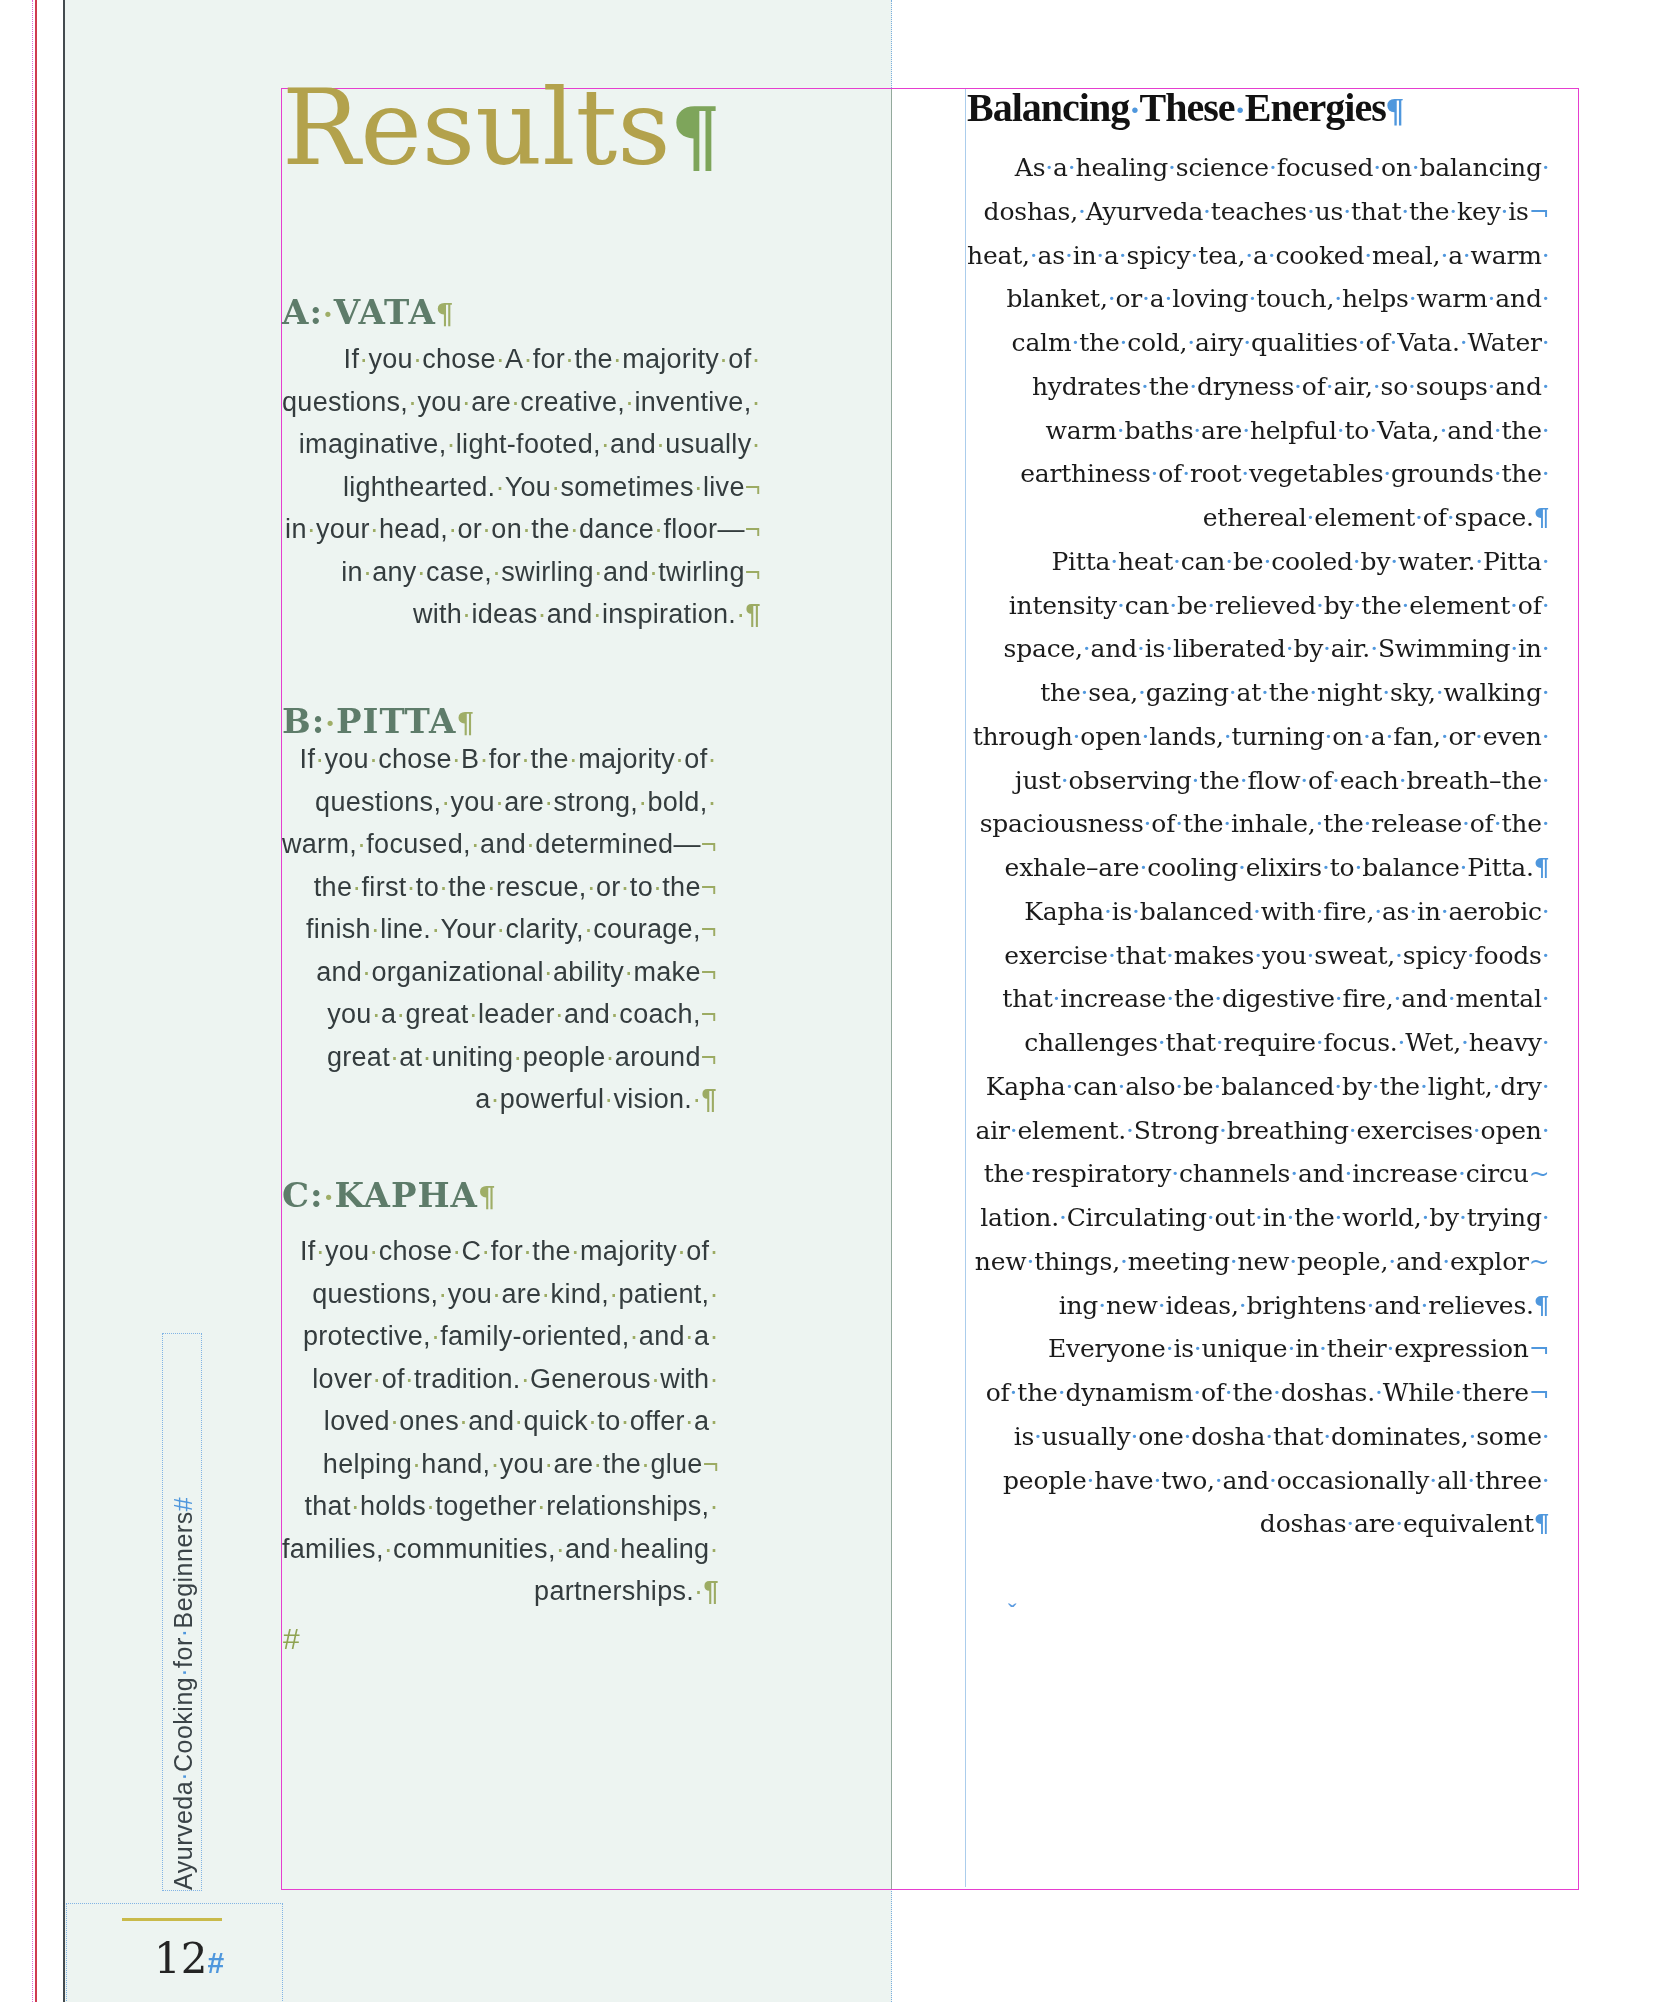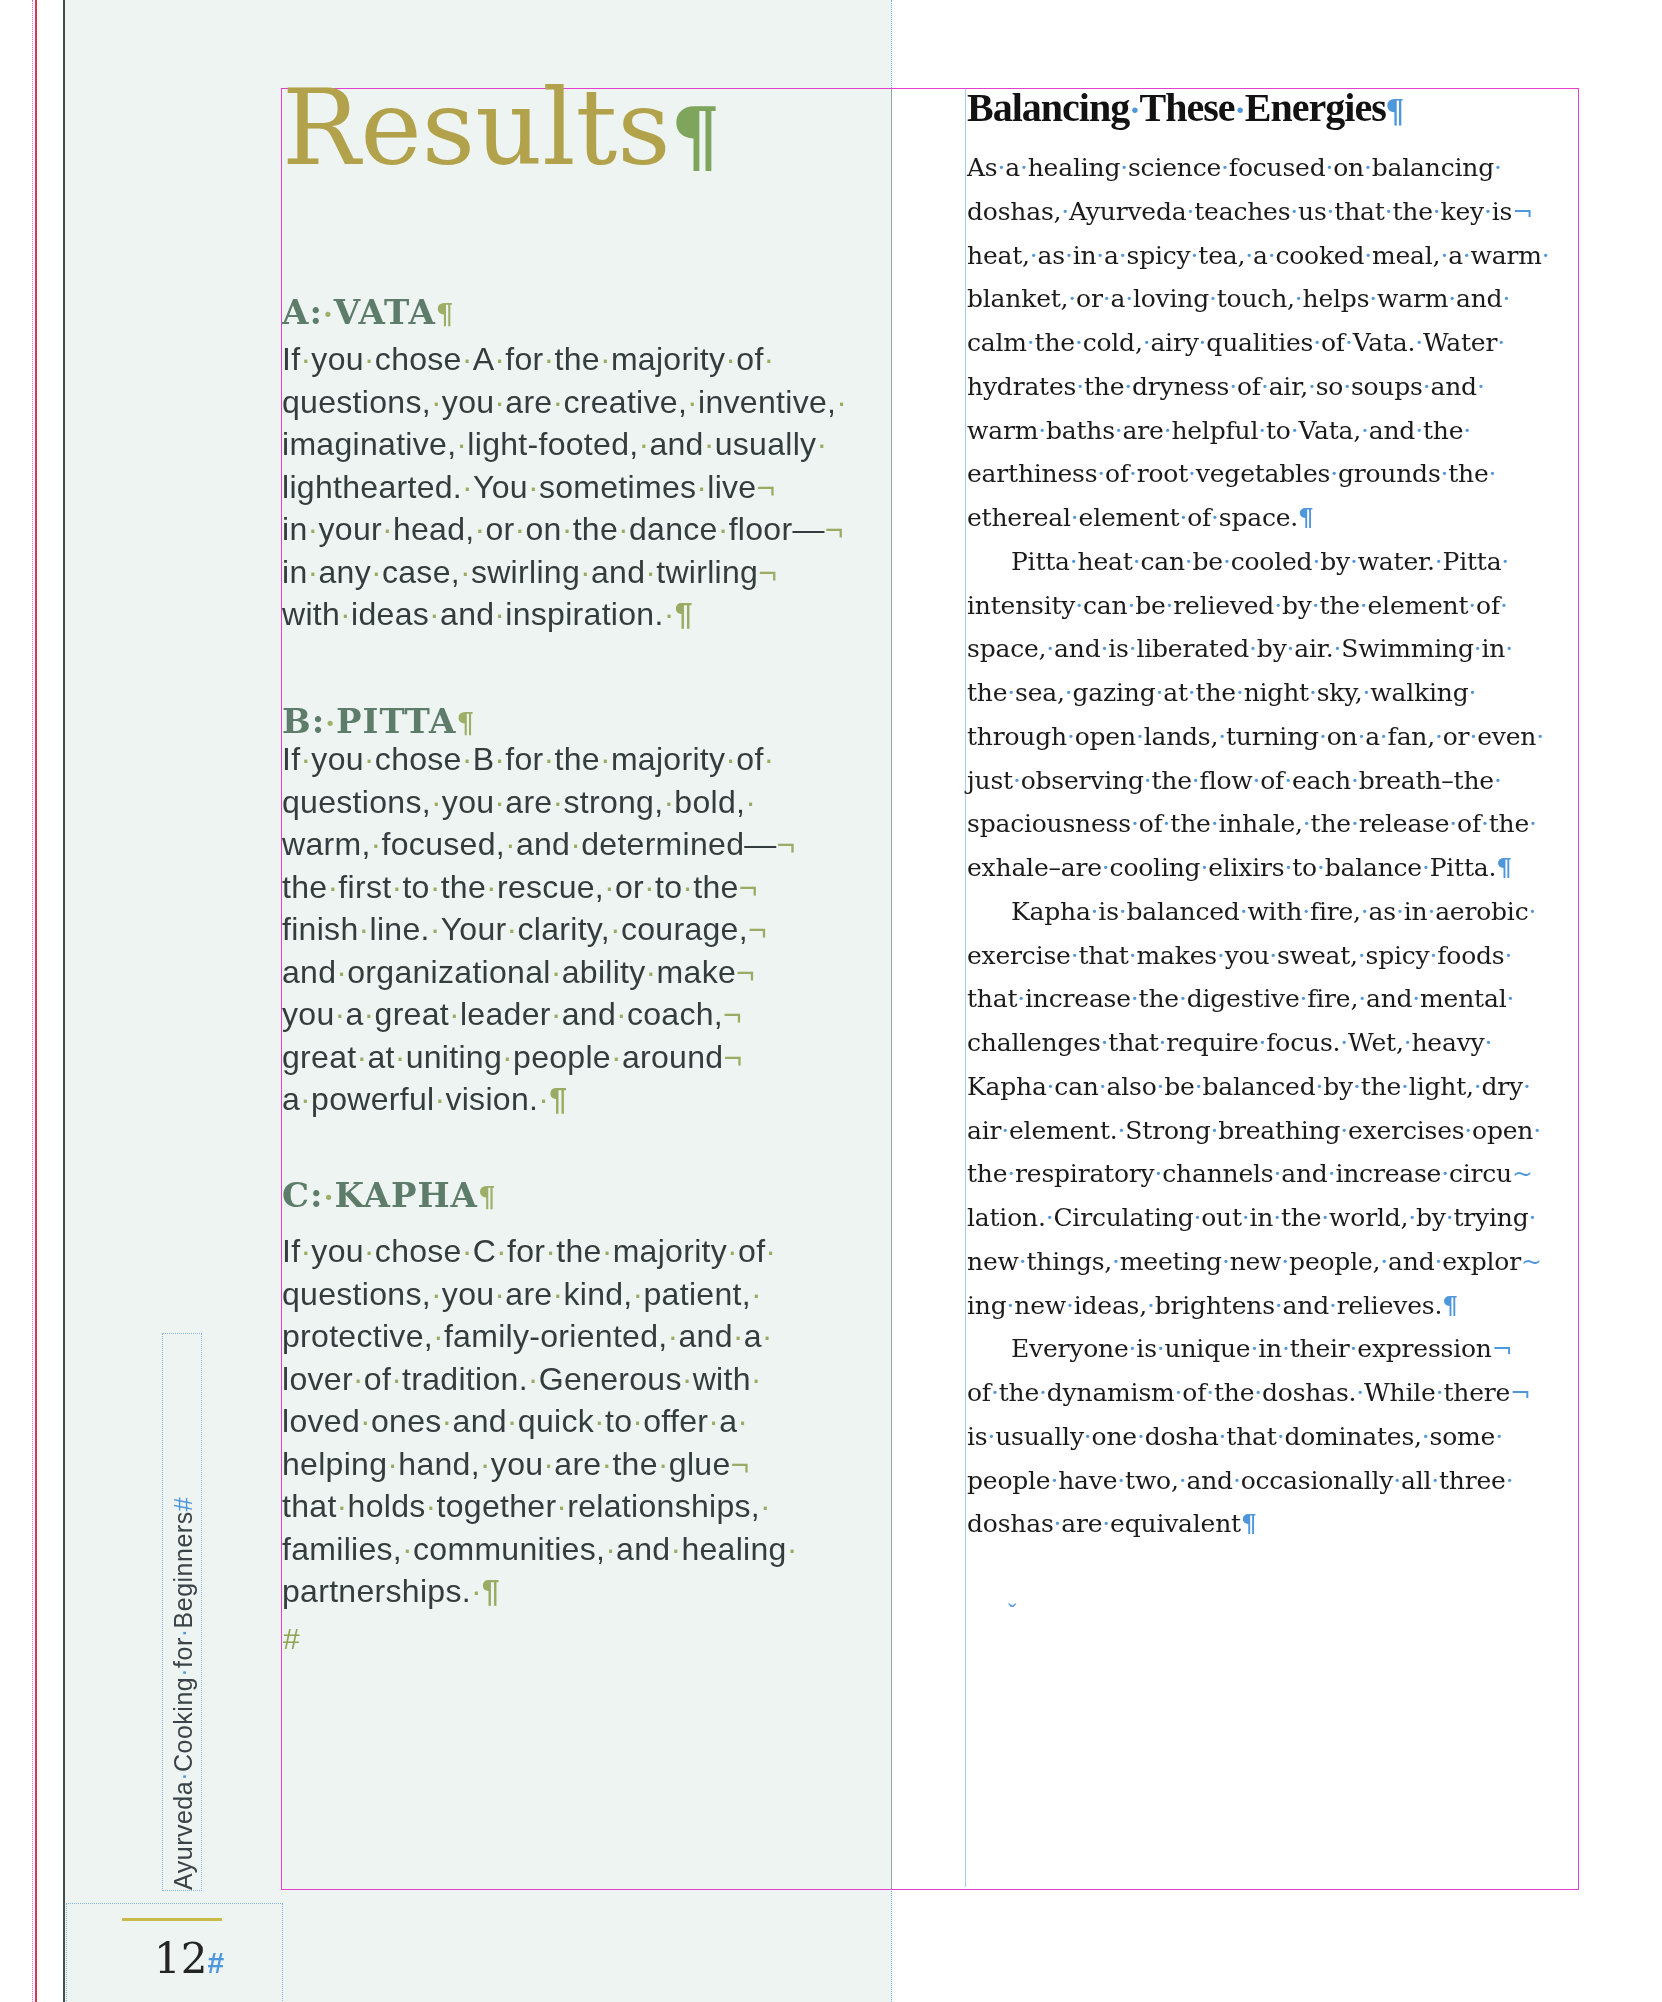--- a/index.html
+++ b/index.html
@@ -1,17 +1,17 @@
 <!DOCTYPE html>
 <html><head>
 <meta charset="utf-8">
 <style>
   html,body{margin:0;padding:0;background:#ffffff;}
   .canvas{position:relative;width:1662px;height:2002px;overflow:hidden;background:#ffffff;
-          font-family:"Liberation Sans",sans-serif;}
+          font-family:"Liberation Sans",sans-serif;text-align:right;}
   
   .mint{position:absolute;left:65px;top:0;width:827px;height:2002px;background:#edf4f1;}
   .vline{position:absolute;top:0;height:2002px;width:0;}
   .bleed-dotted{left:32px;border-left:1px dotted #e468d8;}
   .bleed-solid{left:35px;border-left:2px solid #cf3b52;}
   .page-edge{left:63px;border-left:2px solid #434b4f;}
   .col-guide{left:891px;border-left:1px dotted #79aede;}
   .leftframe-edge{position:absolute;left:891px;top:88px;height:1801px;width:0;border-left:1px solid #93a99c;}
   .margin-rect{position:absolute;left:281px;top:88px;width:1296px;height:1800px;border:1px solid #e53ecf;}
   .right-frame{position:absolute;left:965px;top:89px;width:612px;height:1798px;border-left:1px solid #abcdec;border-right:1px solid #abcdec;}
@@ -23,21 +23,21 @@
   .line{white-space:nowrap;}
   .hc.pil{font-weight:bold;}
   
   .title{position:absolute;left:282px;top:76px;font-family:"DejaVu Serif",serif;
          font-size:104px;line-height:1;color:#b3a24c;letter-spacing:0;}
   .title .hc{color:#7ea55b;font-size:78px;}
   .lheading{position:absolute;left:282px;font-family:"DejaVu Serif",serif;font-weight:bold;
             font-size:34px;line-height:1;color:#5e7c6a;letter-spacing:1px;}
   .lheading .hc{color:#9fae67;font-size:28px;}
   .h-a{top:295px;} .h-b{top:704px;} .h-c{top:1178px;}
-  .lbody{position:absolute;left:282px;font-size:32px;line-height:42.5px;
+  .lbody{position:absolute;left:282px;font-size:27px;line-height:42.5px;
          color:#343c3e;letter-spacing:.3px;}
   .b-a{top:338px;} .b-b{top:738px;} .b-c{top:1230px;}
   .story-end{position:absolute;left:283px;top:1622px;font-size:30px;color:#8fa352;}
   
   .rheading{position:absolute;left:967px;top:88px;font-family:Liberation Serif, serif;font-weight:bold;
             font-size:40px;line-height:1;color:#121212;letter-spacing:-1px;}
   .rheading .hc{color:#4f97dd;font-size:34px;font-weight:bold;}
   .rbody{position:absolute;left:967px;top:146px;font-family:"DejaVu Serif",serif;
          font-size:25px;line-height:43.75px;color:#1b1b1b;letter-spacing:-0.2px;}
   .rbody .line.indent{padding-left:44px;}

